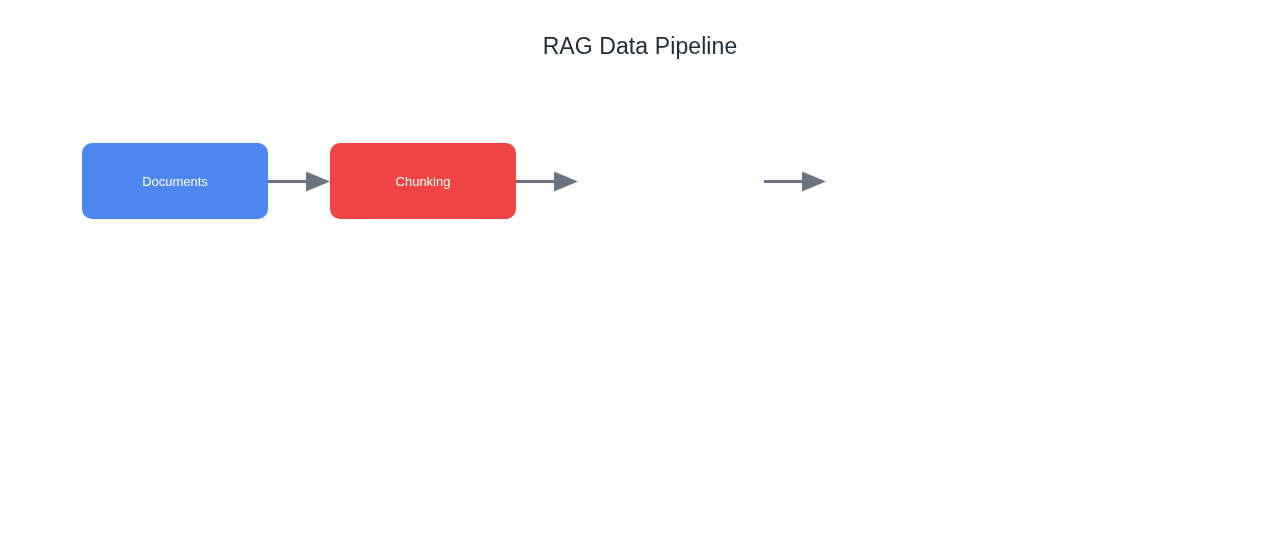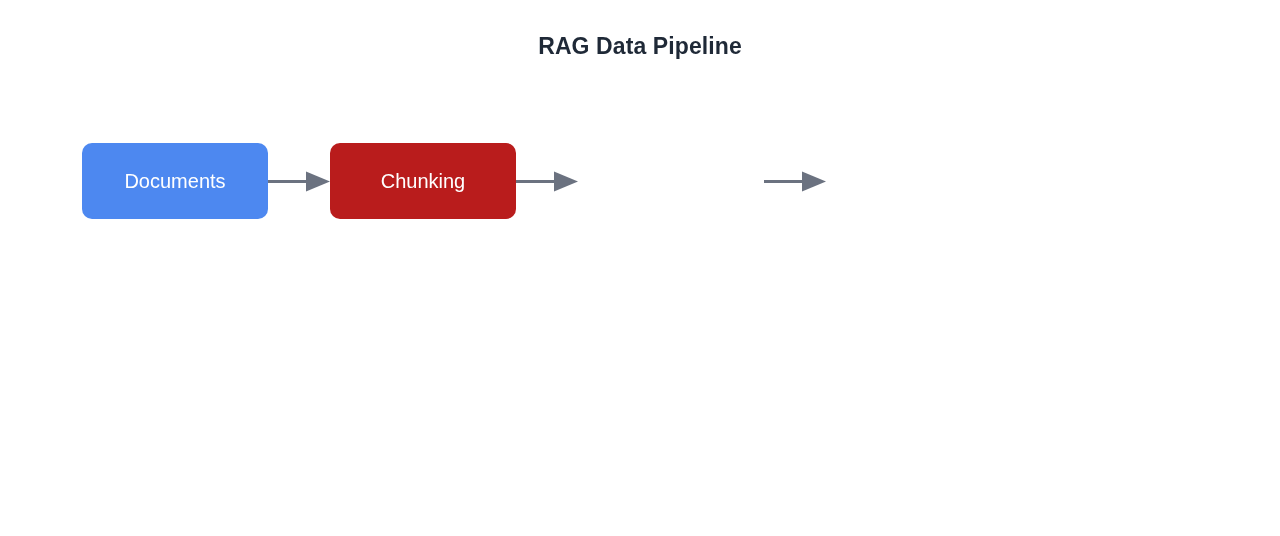--- a/index.html
+++ b/index.html
@@ -23,21 +23,21 @@
     height: 536px;
   }
 
   #diagram-title {
     position: absolute;
     left: 0;
     top: 33px;
     width: 1280px;
     text-align: center;
     font-size: 23px;
-    font-weight: bold;
+    font-weight: normal;
     color: #1f2937;
     letter-spacing: 0.1px;
     white-space: nowrap;
   }
 
   #pipeline-flow {
     position: absolute;
     left: 82px;
     top: 143px;
     width: 930px;
@@ -50,21 +50,21 @@
     width: 186px;
     height: 76px;
     border-radius: 10px;
     display: flex;
     align-items: center;
     justify-content: center;
     box-sizing: border-box;
   }
 
   .pipeline-node-label {
-    font-size: 20px;
+    font-size: 13px;
     font-weight: normal;
     color: #ffffff;
     line-height: 1;
     white-space: nowrap;
   }
 
   .node-pos-0 { left: 0px; }
   .node-pos-1 { left: 248px; }
   .node-pos-2 { left: 496px; }
   .node-pos-3 { left: 744px; }
@@ -94,21 +94,21 @@
       <span class="pipeline-node-label" style="color: rgb(255, 255, 255);">Documents</span>
     </div>
 
     <div class="pipeline-arrow arrow-pos-0">
       <svg width="62" height="21" viewBox="0 0 62 21">
         <line class="arrow-shaft" x1="0" y1="10.5" x2="40" y2="10.5" stroke-width="3" stroke="#6b7280"></line>
         <polygon class="arrow-head" points="38,0.5 62,10.5 38,20.5" fill="#6b7280"></polygon>
       </svg>
     </div>
 
-    <div class="pipeline-node node-pos-1" style="background: #b91c1c;">
+    <div class="pipeline-node node-pos-1" style="background: #ef4444;">
       <span class="pipeline-node-label" style="color: rgb(255, 255, 255);">Chunking</span>
     </div>
 
     <div class="pipeline-arrow arrow-pos-1">
       <svg width="62" height="21" viewBox="0 0 62 21">
         <line class="arrow-shaft" x1="0" y1="10.5" x2="40" y2="10.5" stroke-width="3" stroke="#6b7280"></line>
         <polygon class="arrow-head" points="38,0.5 62,10.5 38,20.5" fill="#6b7280"></polygon>
       </svg>
     </div>
 

